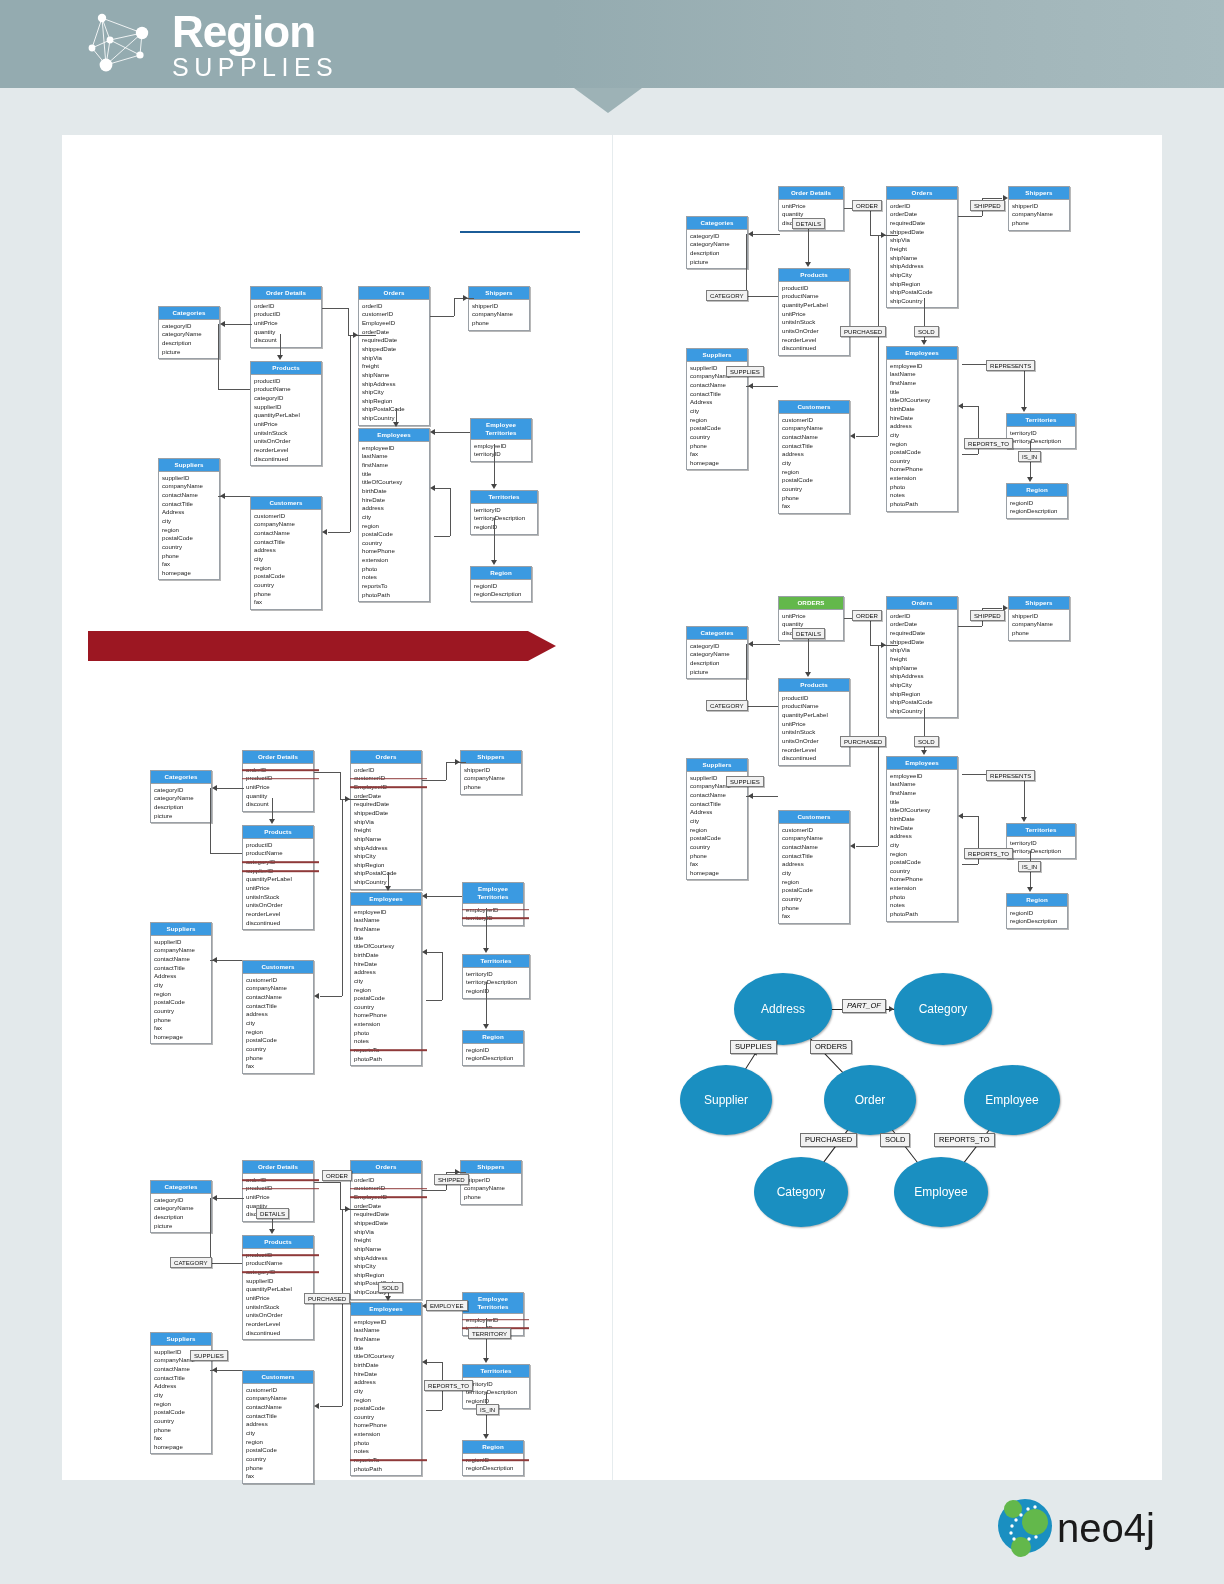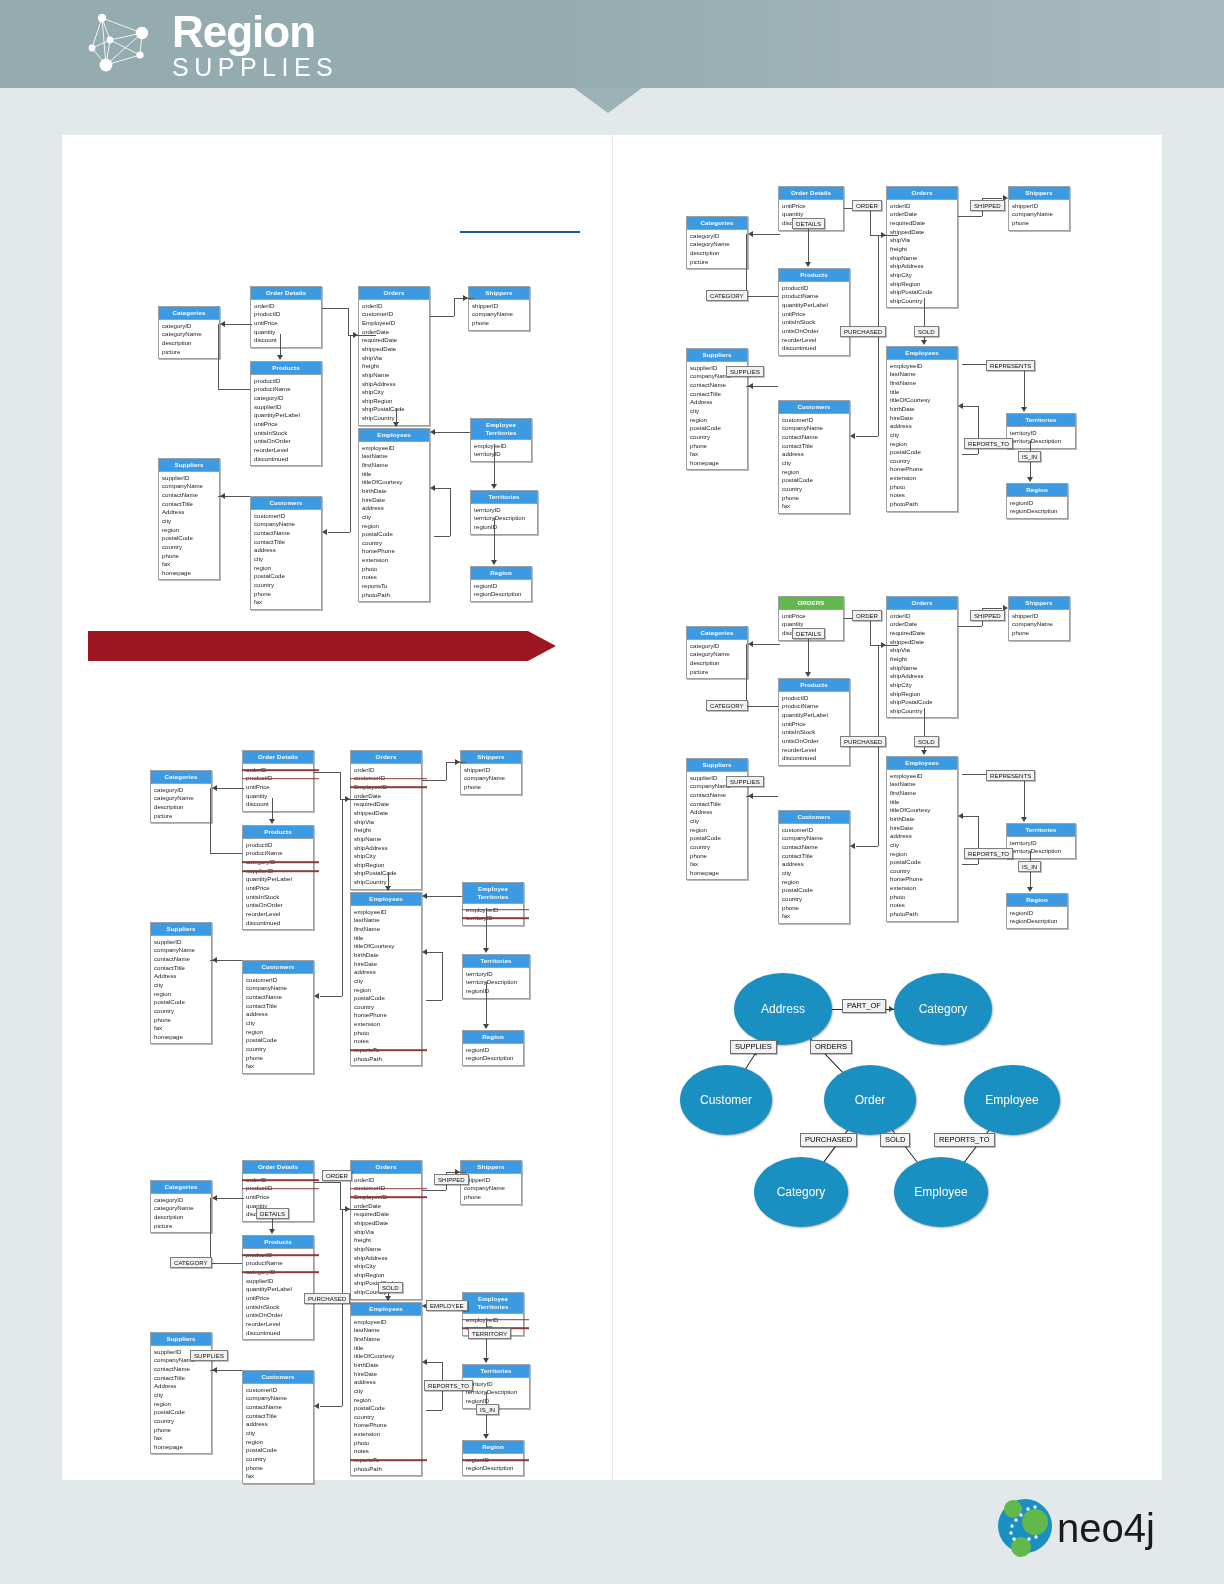--- a/index.html
+++ b/index.html
@@ -1047,35 +1047,35 @@
     <div class="arr r" style="left: 224.326px; top: 180px; transform: rotate(-127.659deg);"></div>
     <div class="gedge" style="left: 269px; top: 237px; width: 116.211px; transform: rotate(-52.3412deg);"></div>
     <div class="arr r" style="left: 306.452px; top: 181.583px; transform: rotate(-52.3412deg);"></div>
     <div class="gnode" style="left: 62px; top: 18px; width: 98px; height: 72px;">
       <span>Address</span>
     </div>
     <div class="gnode" style="left: 222px; top: 18px; width: 98px; height: 72px;">
       <span>Category</span>
     </div>
     <div class="gnode" style="left: 8px; top: 110px; width: 92px; height: 70px;">
-      <span>Customer</span>
+      <span>Supplier</span>
     </div>
     <div class="gnode" style="left: 152px; top: 110px; width: 92px; height: 70px;">
       <span>Order</span>
     </div>
     <div class="gnode" style="left: 292px; top: 110px; width: 96px; height: 70px;">
       <span>Employee</span>
     </div>
     <div class="gnode" style="left: 82px; top: 202px; width: 94px; height: 70px;">
       <span>Category</span>
     </div>
     <div class="gnode" style="left: 222px; top: 202px; width: 94px; height: 70px;">
       <span>Employee</span>
     </div>
-    <div class="grel" style="left: 170px; top: 44px;">PART_OF</div>
+    <div class="grel" style="left: 170px; top: 44px; font-style: italic;">PART_OF</div>
     <div class="grel" style="left: 58px; top: 85px;">SUPPLIES</div>
     <div class="grel" style="left: 138px; top: 85px;">ORDERS</div>
     <div class="grel" style="left: 128px; top: 178px;">PURCHASED</div>
     <div class="grel" style="left: 208px; top: 178px;">SOLD</div>
     <div class="grel" style="left: 262px; top: 178px;">REPORTS_TO</div>
   </div>
 
 <svg id="neo4j-logo" viewBox="0 0 160 62">
   <circle cx="30" cy="31" r="27" fill="#1a8fc1"></circle>
   <circle cx="18" cy="14" r="9" fill="#63b84b"></circle>

